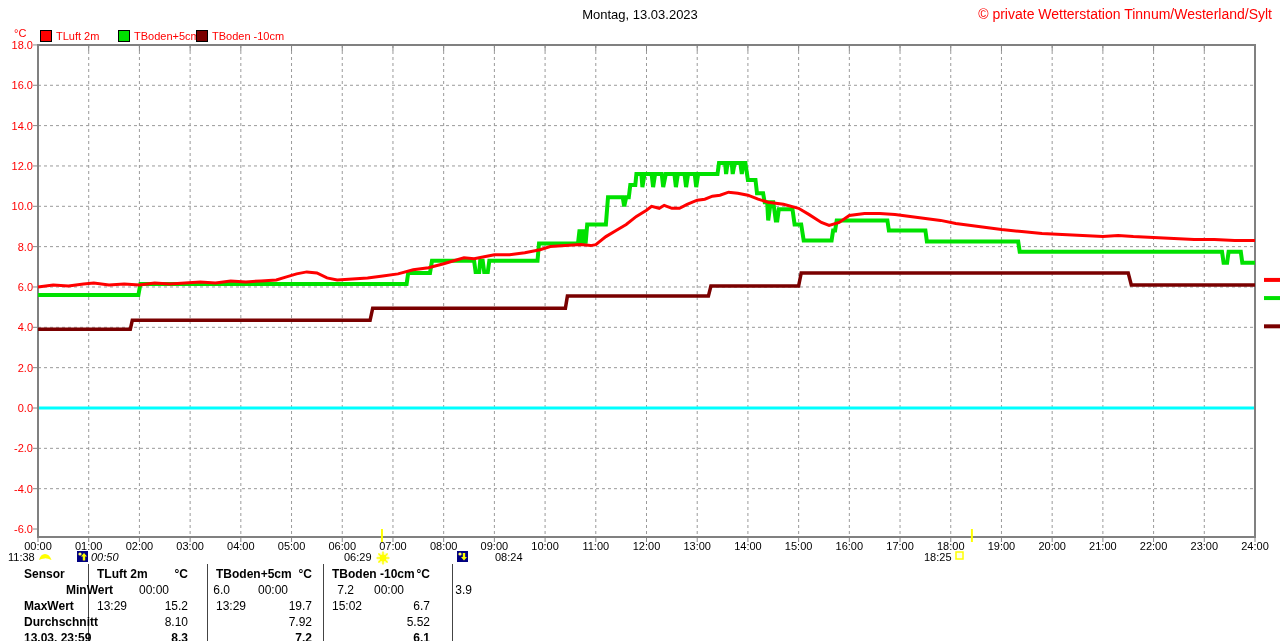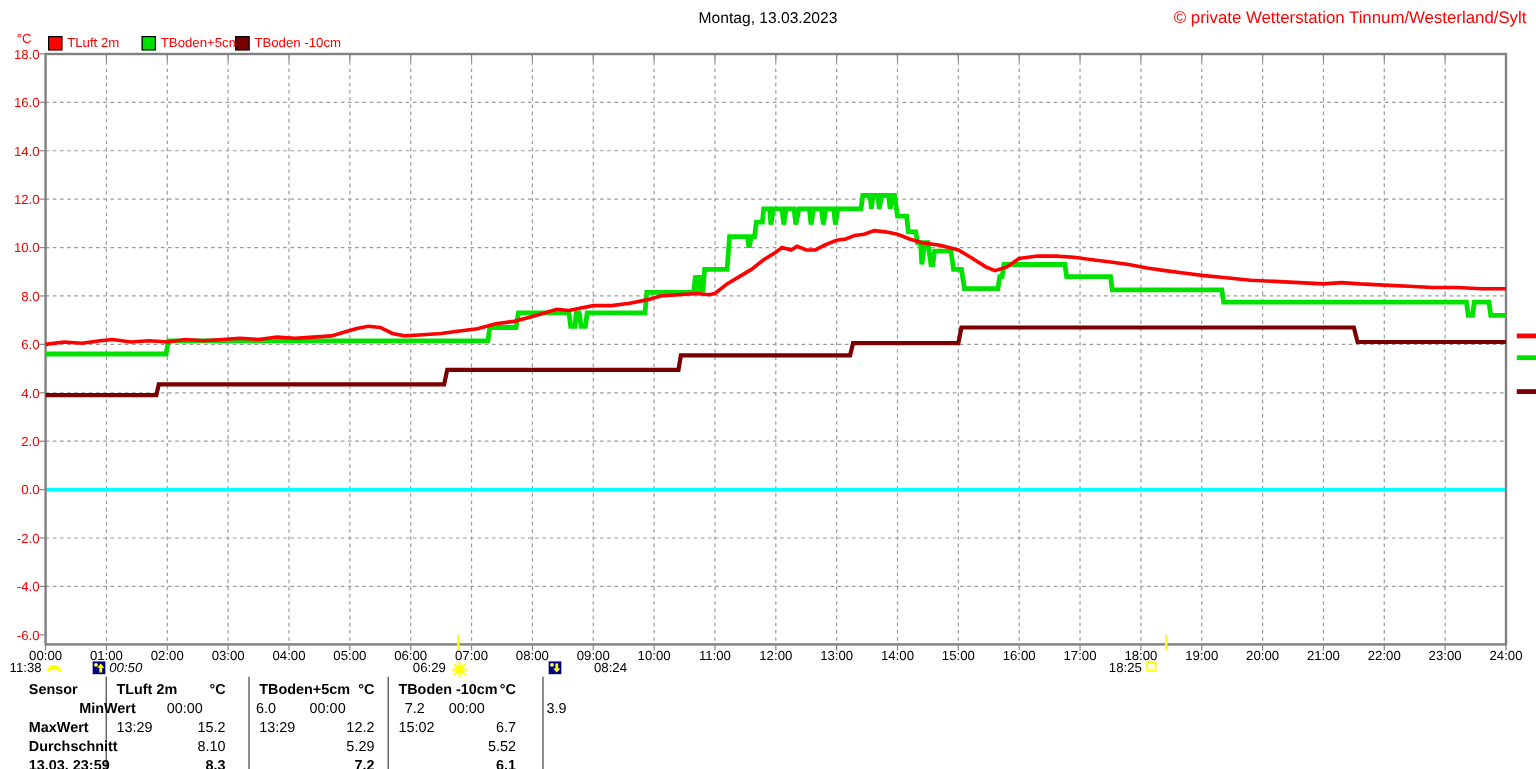--- a/index.html
+++ b/index.html
@@ -269,33 +269,33 @@
         <span class="vl">3.9</span>
       </div>
 
     <div class="cell r2 lbl">MaxWert</div>
     <div class="cell r2 c1">
         <span class="tm">13:29</span>
         <span class="vl">15.2</span>
       </div>
     <div class="cell r2 c2">
         <span class="tm">13:29</span>
-        <span class="vl">12.2</span>
+        <span class="vl">19.7</span>
       </div>
     <div class="cell r2 c3">
         <span class="tm">15:02</span>
         <span class="vl">6.7</span>
       </div>
 
     <div class="cell r3 lbl">Durchschnitt</div>
     <div class="cell r3 c1">
         <span class="vl">8.10</span>
       </div>
     <div class="cell r3 c2">
-        <span class="vl">5.29</span>
+        <span class="vl">7.92</span>
       </div>
     <div class="cell r3 c3">
         <span class="vl">5.52</span>
       </div>
 
     <div class="cell r4 lbl">13.03. 23:59</div>
     <div class="cell r4 c1 bold">
         <span class="vl">8.3</span>
       </div>
     <div class="cell r4 c2 bold">

